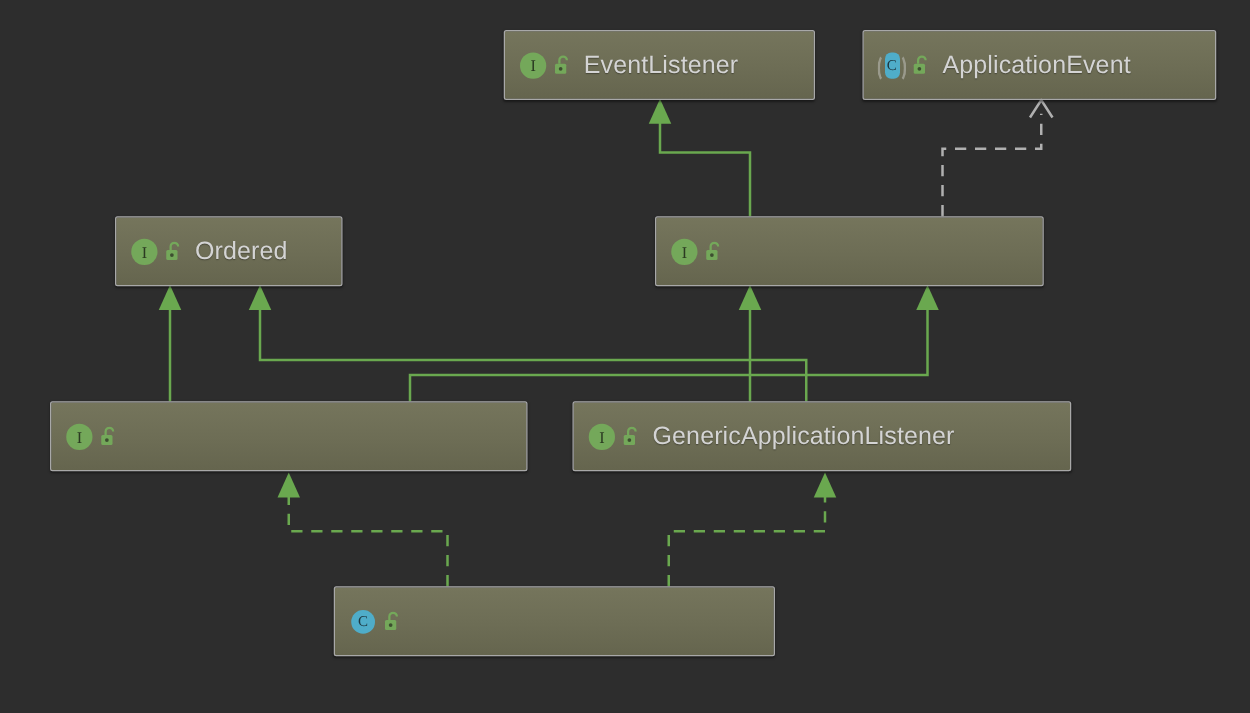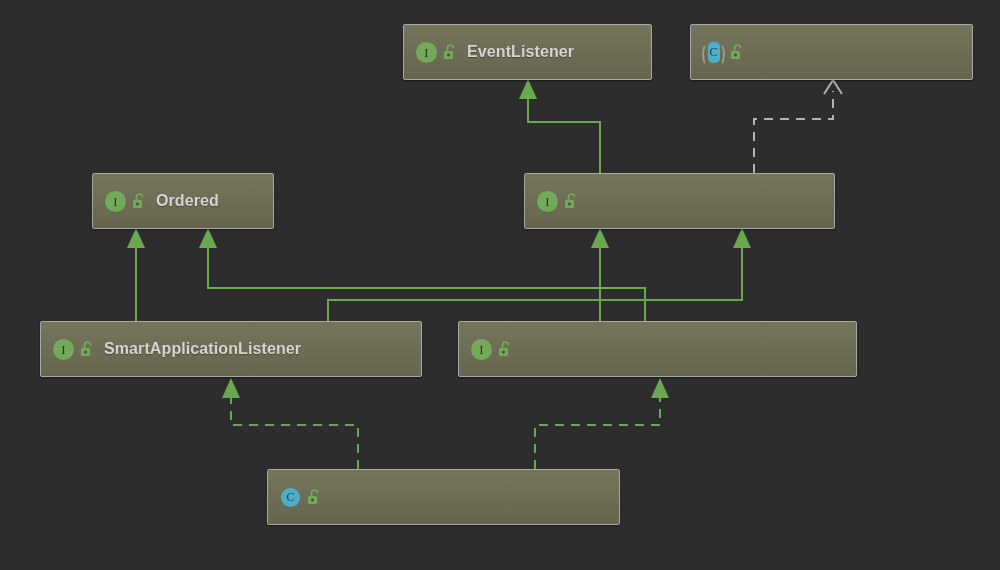--- a/index.html
+++ b/index.html
@@ -114,26 +114,25 @@
     border-bottom-color: transparent;
   }
   .node-icon-visibility {
     flex: 0 0 auto;
     width: 15px;
     height: 17px;
     margin-right: 9px;
     position: relative;
   }
   .node-label {
-    font-size: 16px;
+    font-size: 20px;
     color: #d4d4d4;
     white-space: nowrap;
     letter-spacing: 0.1px;
     text-shadow: 0 1px 1px rgba(0,0,0,0.35);
-    font-weight: bold;
   }
 </style>
 </head>
 <body>
 
 <div id="diagram-root">
 
   <svg id="edge-layer" viewBox="0 0 1000 570" width="1000" height="570" xmlns="http://www.w3.org/2000/svg">
 
     <g>
@@ -199,20 +198,21 @@
       <span class="kind-letter">C</span>
       <span class="paren-r"></span>
     </span>
     <span class="node-icon-visibility">
       <svg viewBox="0 0 15 17" width="15" height="17" xmlns="http://www.w3.org/2000/svg">
         <path d="M4.5 7 V4.2 a3 3 0 0 1 6 0" fill="none" stroke="#74a85a" stroke-width="1.8"></path>
         <rect x="1" y="7" width="9" height="8" rx="1.2" fill="#74a85a"></rect>
         <circle cx="5.5" cy="11" r="1.5" fill="#3d4f30"></circle>
       </svg>
     </span>
+    <span class="node-label">ApplicationEvent</span>
   </div>
 
   <div class="uml-node" style="left:92px; top:173px; width:182px; height:56px;">
     <span class="node-icon-kind kind-interface">
       <span class="kind-disc"></span>
       <span class="kind-letter">I</span>
     </span>
     <span class="node-icon-visibility">
       <svg viewBox="0 0 15 17" width="15" height="17" xmlns="http://www.w3.org/2000/svg">
         <path d="M4.5 7 V4.2 a3 3 0 0 1 6 0" fill="none" stroke="#74a85a" stroke-width="1.8"></path>
@@ -242,35 +242,35 @@
       <span class="kind-disc"></span>
       <span class="kind-letter">I</span>
     </span>
     <span class="node-icon-visibility">
       <svg viewBox="0 0 15 17" width="15" height="17" xmlns="http://www.w3.org/2000/svg">
         <path d="M4.5 7 V4.2 a3 3 0 0 1 6 0" fill="none" stroke="#74a85a" stroke-width="1.8"></path>
         <rect x="1" y="7" width="9" height="8" rx="1.2" fill="#74a85a"></rect>
         <circle cx="5.5" cy="11" r="1.5" fill="#3d4f30"></circle>
       </svg>
     </span>
-    <span class="node-label">SmartApplicationListener</span>
   </div>
 
   <div class="uml-node" style="left:458px; top:321px; width:399px; height:56px;">
     <span class="node-icon-kind kind-interface">
       <span class="kind-disc"></span>
       <span class="kind-letter">I</span>
     </span>
     <span class="node-icon-visibility">
       <svg viewBox="0 0 15 17" width="15" height="17" xmlns="http://www.w3.org/2000/svg">
         <path d="M4.5 7 V4.2 a3 3 0 0 1 6 0" fill="none" stroke="#74a85a" stroke-width="1.8"></path>
         <rect x="1" y="7" width="9" height="8" rx="1.2" fill="#74a85a"></rect>
         <circle cx="5.5" cy="11" r="1.5" fill="#3d4f30"></circle>
       </svg>
     </span>
+    <span class="node-label">GenericApplicationListener</span>
   </div>
 
   <div class="uml-node" style="left:267px; top:469px; width:353px; height:56px;">
     <span class="node-icon-kind kind-class">
       <span class="kind-disc"></span>
       <span class="kind-letter">C</span>
     </span>
     <span class="node-icon-visibility">
       <svg viewBox="0 0 15 17" width="15" height="17" xmlns="http://www.w3.org/2000/svg">
         <path d="M4.5 7 V4.2 a3 3 0 0 1 6 0" fill="none" stroke="#74a85a" stroke-width="1.8"></path>

